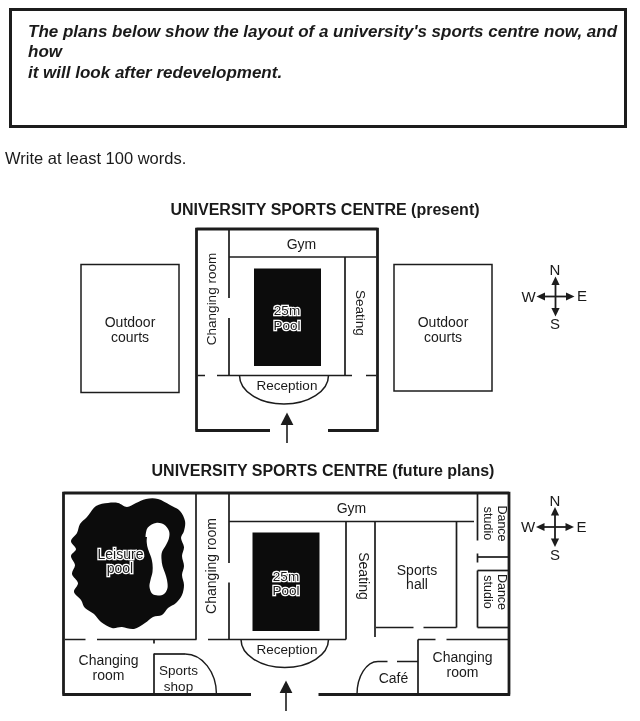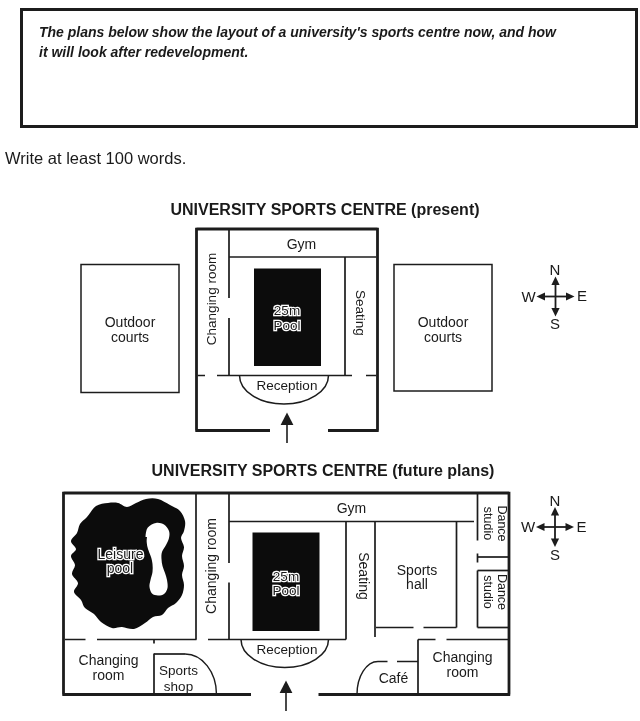--- a/index.html
+++ b/index.html
@@ -1,18 +1,18 @@
 <!DOCTYPE html>
 <html><head>
 <meta charset="utf-8">
 <style>
   html,body{margin:0;padding:0;background:#ffffff;}
   body{width:640px;height:721px;position:relative;font-family:"Liberation Sans",sans-serif;color:#1a1a1a;}
   #box{position:absolute;left:9px;top:8px;width:612px;height:114px;border:3px solid #1c1c1c;
-       font-style:italic;font-weight:bold;font-size:14px;line-height:20.5px;margin-left:11px;}
+       font-style:italic;font-weight:bold;font-size:17px;line-height:20.5px;}
   #box p{margin:0;padding:0 0 0 16px;}
   #box p.p1{margin-top:10.5px;}
   #box p.p2{margin-top:14px;}
   #write{position:absolute;left:5px;top:149px;font-size:16.5px;}
   svg{position:absolute;left:0;top:0;}
   text{fill:#1a1a1a;}
 </style>
 </head>
 <body>
 <div id="box">

